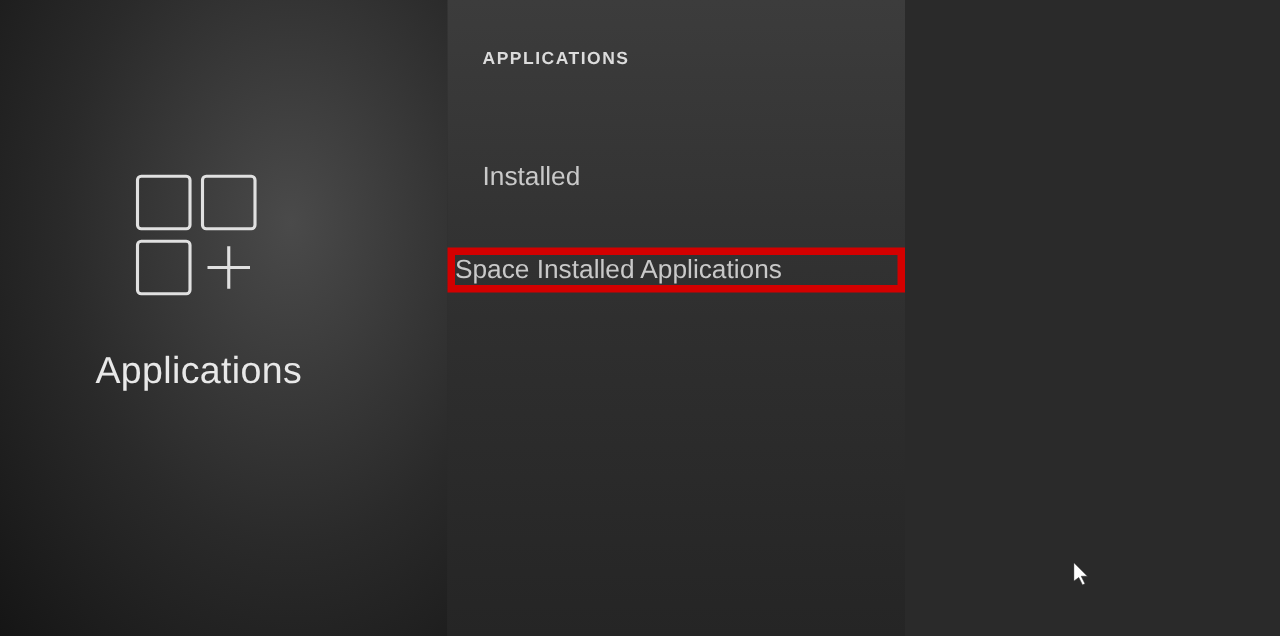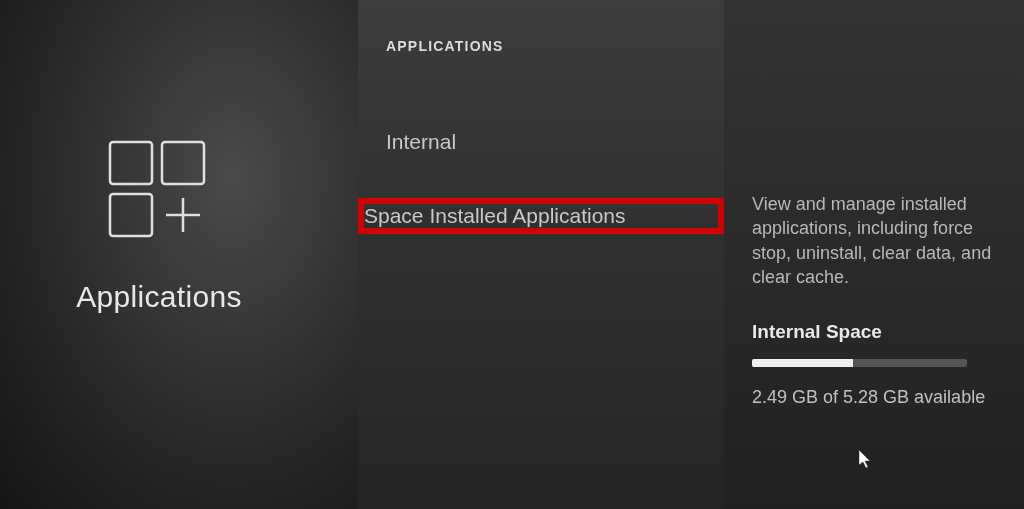--- a/index.html
+++ b/index.html
@@ -122,33 +122,25 @@
         <rect x="6" y="58" width="42" height="42" fill="none" stroke="#e0e0e0" stroke-width="2.5" rx="3"></rect>
         <line x1="79" y1="62" x2="79" y2="96" stroke="#e0e0e0" stroke-width="2.5"></line>
         <line x1="62" y1="79" x2="96" y2="79" stroke="#e0e0e0" stroke-width="2.5"></line>
       </svg>
     </div>
     <div class="panel-title">Applications</div>
   </div>
 
   <div class="middle-panel">
     <div class="section-header">APPLICATIONS</div>
-    <div class="menu-item">Internal</div>
+    <div class="menu-item">Installed</div>
     <div class="menu-item selected-wrap">
       <div class="selected-inner">Space Installed Applications</div>
     </div>
   </div>
 
-  <div class="right-panel">
-    <div class="description">View and manage installed applications, including force stop, uninstall, clear data, and clear cache.</div>
-    <div class="subheading">Internal Space</div>
-    <div class="progress-bar">
-      <div class="progress-fill" style="width:47%"></div>
-    </div>
-    <div class="storage-text">2.49 GB of 5.28 GB available</div>
-  </div>
 </div>
 
 <div class="cursor">
   <svg width="14" height="20" viewBox="0 0 14 20">
     <path d="M0,0 L0,15 L4,12 L7,18 L9,17 L6,11 L11,11 Z" fill="white" stroke="#333" stroke-width="0.5"></path>
   </svg>
 </div>
 
 </body></html>

